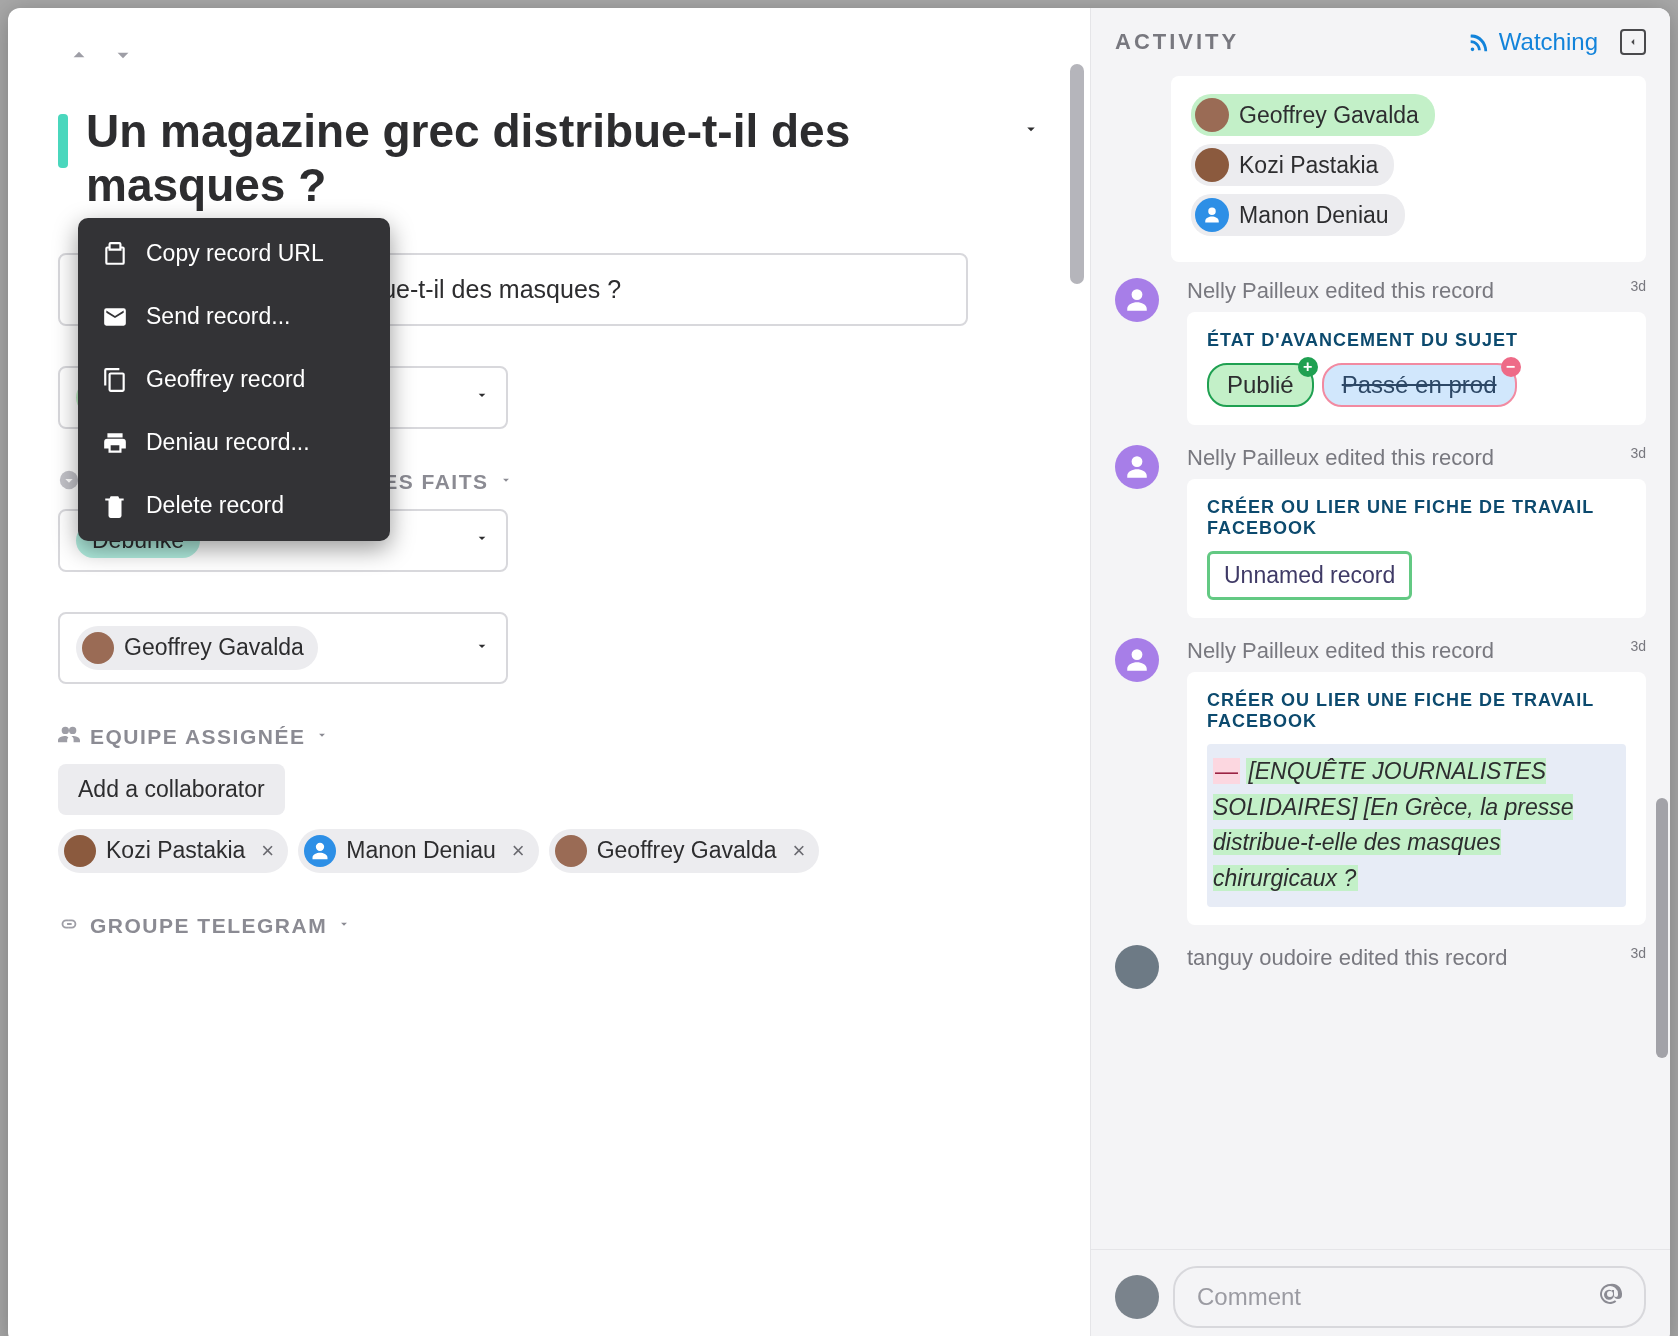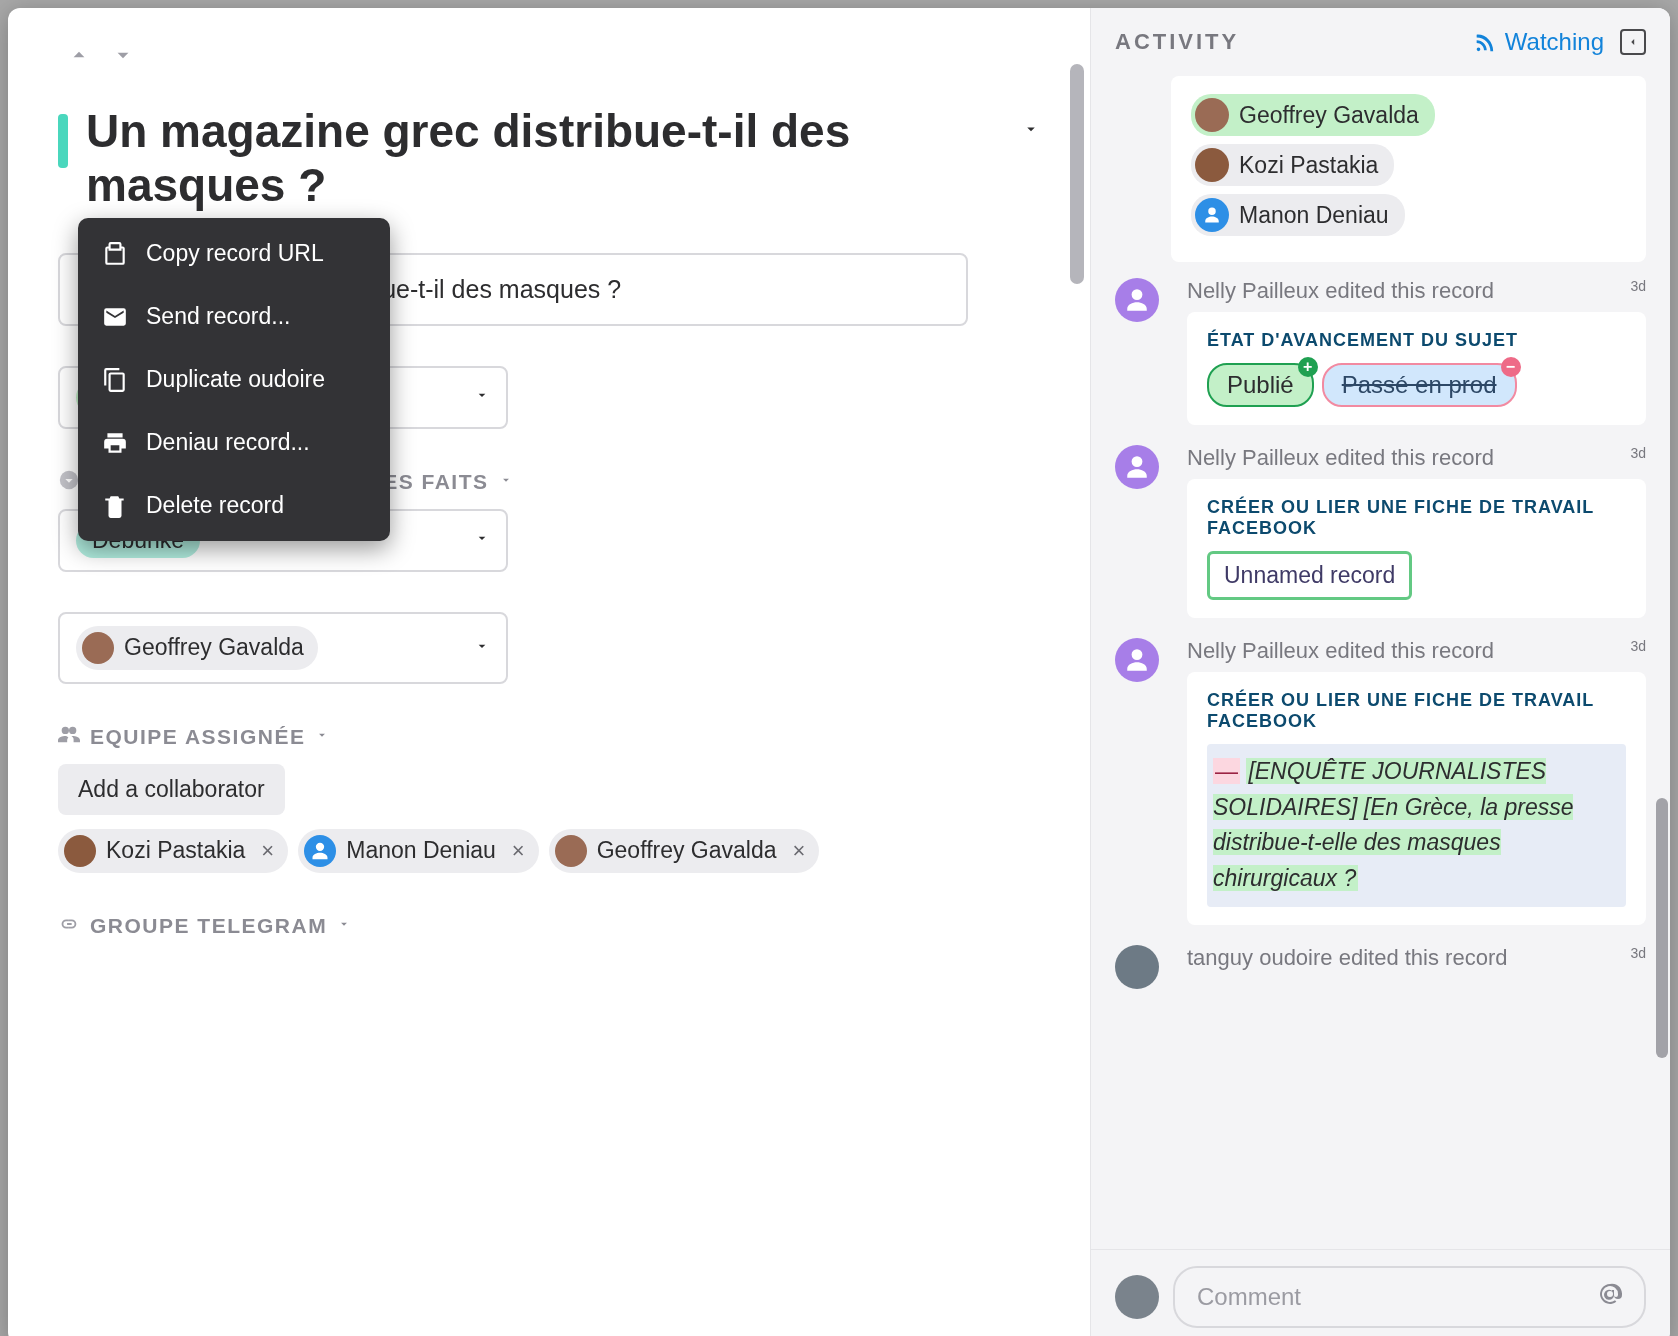--- a/index.html
+++ b/index.html
@@ -257,21 +257,21 @@
             </svg>
           </span>
         <span>Send record...</span>
       </div>
       <div class="context-item">
         <span class="cicon">
             <svg viewBox="0 0 24 24">
               <path d="M16 1H4a2 2 0 0 0-2 2v14h2V3h12V1zm3 4H8a2 2 0 0 0-2 2v14a2 2 0 0 0 2 2h11a2 2 0 0 0 2-2V7a2 2 0 0 0-2-2zm0 16H8V7h11v14z"></path>
             </svg>
           </span>
-        <span>Duplicate oudoire</span>
+        <span>Geoffrey record</span>
       </div>
       <div class="context-item">
         <span class="cicon">
             <svg viewBox="0 0 24 24">
               <path d="M19 8H5a3 3 0 0 0-3 3v6h4v4h12v-4h4v-6a3 3 0 0 0-3-3zm-3 11H8v-5h8v5zm3-12H5V3h14v4z"></path>
             </svg>
           </span>
         <span>Deniau record...</span>
       </div>
       <div class="context-item">
@@ -375,21 +375,21 @@
             </svg></span>
       </div>
     </div>
 
     <div class="main-scroll"></div>
   </div>
 
   <div class="sidebar">
     <div class="activity-header">
       <span class="activity-title">ACTIVITY</span>
-      <div style="display:flex;align-items:center;gap:16px;">
+      <div style="display:flex;align-items:center;gap:22px;">
         <span class="watching">
           <svg viewBox="0 0 24 24">
               <path d="M6 18a2 2 0 1 0 0 4 2 2 0 0 0 0-4zM4 4v3c8.3 0 15 6.7 15 15h3C22 11.6 13.4 3 4 4zm0 6v3c4.4 0 8 3.6 8 8h3c0-6.1-4.9-11-11-11z"></path>
             </svg>
           <span>Watching</span>
         </span>
         <span class="collapse-icon">
             <svg viewBox="0 0 24 24">
               <path d="M14 7l-5 5 5 5z"></path>
             </svg>

